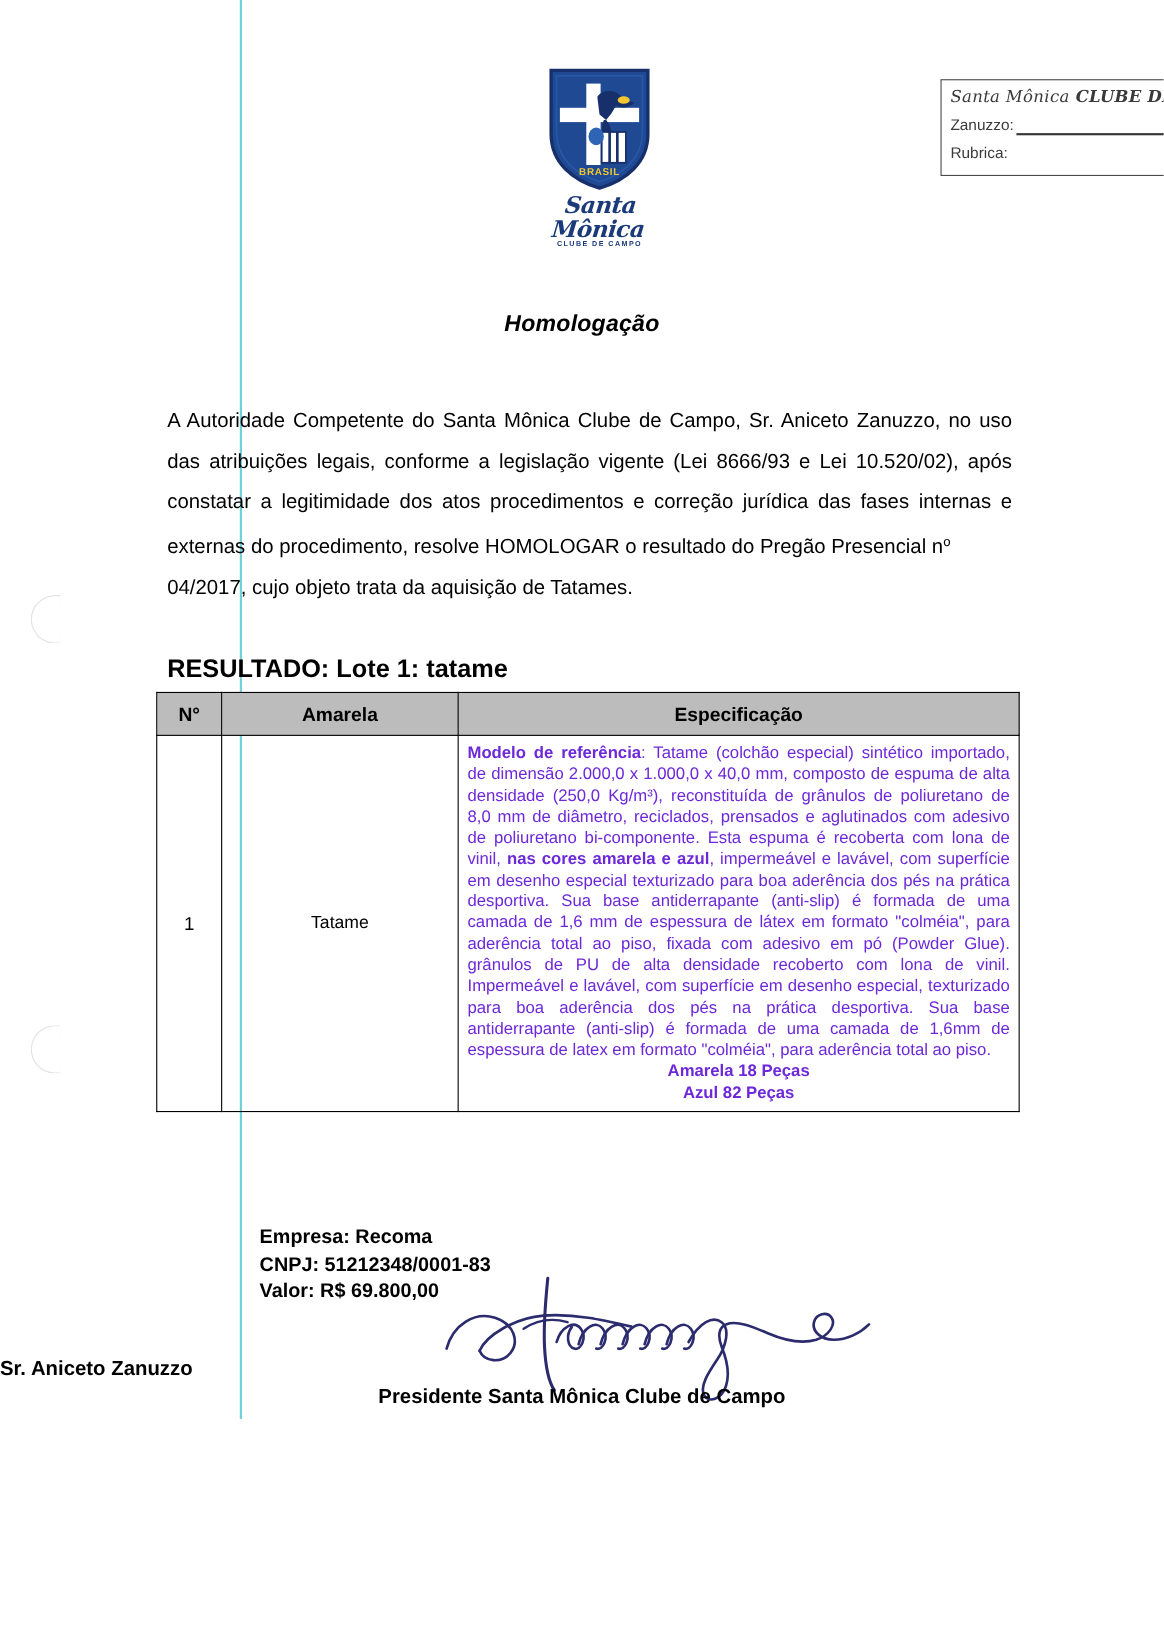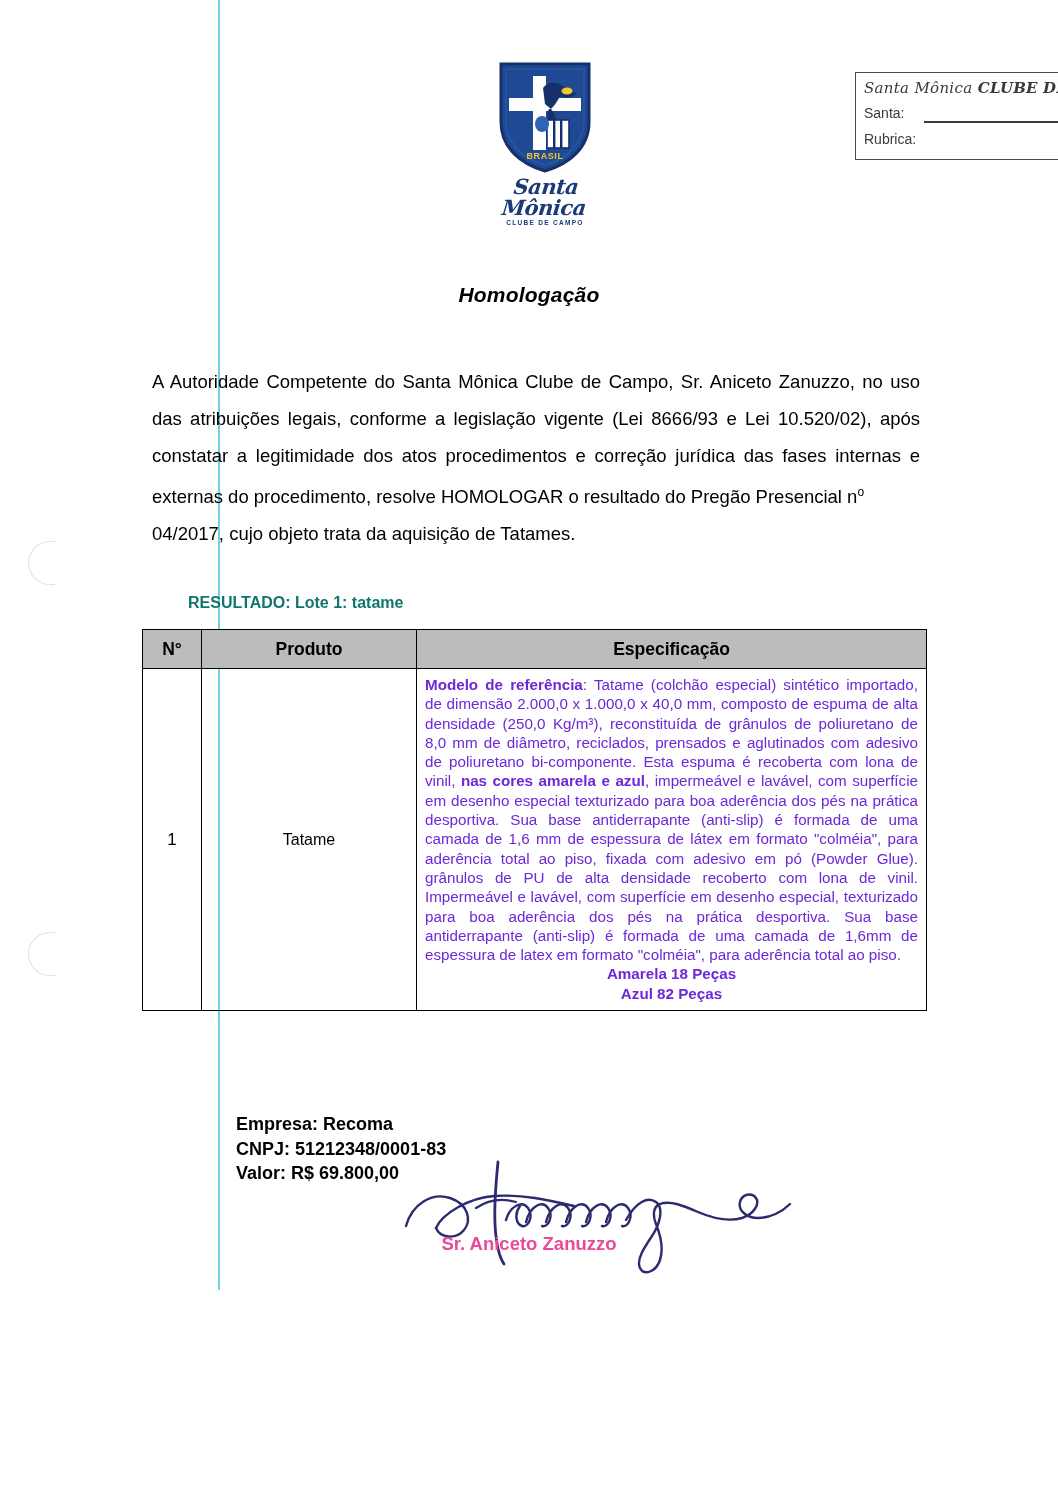--- a/index.html
+++ b/index.html
@@ -153,24 +153,23 @@
     color: #000;
   }
   .body-text .sup { font-size: 12px; vertical-align: super; }
   .body-text .lastline { text-align: left; }
 
   
   .resultado {
     position: absolute;
     left: 152px;
     top: 594px;
-    font-size: 16px;
-    font-weight: bold;
-    color: #0f766e;
-    margin-left: 36px;
+    font-size: 23px;
+    font-weight: bold;
+    color: #000000;
   }
 
   
   .spec-table {
     position: absolute;
     left: 142px;
     top: 629px;
     width: 775px;
     border-collapse: collapse;
     table-layout: fixed;
@@ -223,24 +222,23 @@
     line-height: 24.5px;
     color: #000;
     white-space: pre-line;
     margin-left: 18px;
   }
   .sign-name {
     position: absolute;
     left: 0;
     top: 1233px;
     width: 1058px;
-    text-align: center;
     font-size: 18.5px;
     font-weight: bold;
-    color: #ec4899;
+    color: #000000;
   }
   .sign-role {
     position: absolute;
     left: 0;
     top: 1258px;
     width: 1058px;
     text-align: center;
     font-size: 18.5px;
     font-weight: bold;
     color: #000;
@@ -281,39 +279,39 @@
         <ellipse cx="45" cy="64" rx="7" ry="8" fill="#2f63b4"></ellipse>
         <text x="48" y="99" text-anchor="middle" font-family="Liberation Sans, sans-serif" font-size="9" font-weight="bold" fill="#f2c830" letter-spacing="0.6">BRASIL</text>
       </svg>
     </div>
     <div class="logo-script">Santa Mônica</div>
     <div class="logo-sub">CLUBE DE CAMPO</div>
   </div>
 
   <div class="stamp">
     <div class="stamp-title"><span class="cursive">Santa Mônica</span><span class="caps"> CLUBE DE CAM</span></div>
-    <div class="stamp-row r1">Santa:</div>
+    <div class="stamp-row r1">Zanuzzo:</div>
     <div class="stamp-rule"></div>
     <div class="stamp-row r2">Rubrica:</div>
   </div>
 
   <div class="doc-title">Homologação</div>
 
   <div class="body-text">
     <span>A Autoridade Competente do Santa Mônica Clube de Campo, Sr. Aniceto Zanuzzo, no uso das atribuições legais, conforme a legislação vigente (Lei 8666/93 e Lei 10.520/02), após constatar a legitimidade dos atos procedimentos e correção jurídica das fases internas e externas do procedimento, resolve HOMOLOGAR o resultado do Pregão Presencial n</span><span class="sup">o</span>
     <div class="lastline">04/2017, cujo objeto trata da aquisição de Tatames.</div>
   </div>
 
   <div class="resultado">RESULTADO: Lote 1: tatame</div>
 
   <table class="spec-table">
     <thead>
       <tr>
         <th class="col-n">N°</th>
-        <th class="col-prod">Produto</th>
+        <th class="col-prod">Amarela</th>
         <th class="col-spec">Especificação</th>
       </tr>
     </thead>
     <tbody>
       <tr>
         <td class="cell-n">1</td>
         <td class="cell-prod">Tatame</td>
         <td class="cell-spec">
           <p><b>Modelo de referência</b><span>: Tatame (colchão especial) sintético importado, de dimensão 2.000,0 x 1.000,0 x 40,0 mm, composto de espuma de alta densidade (250,0 Kg/m³), reconstituída de grânulos de poliuretano de 8,0 mm de diâmetro, reciclados, prensados e aglutinados com adesivo de poliuretano bi-componente. Esta espuma é recoberta com lona de vinil, </span><b>nas cores amarela e azul</b><span>, impermeável e lavável, com superfície em desenho especial texturizado para boa aderência dos pés na prática desportiva. Sua base antiderrapante (anti-slip) é formada de uma camada de 1,6 mm de espessura de látex em formato "colméia", para aderência total ao piso, fixada com adesivo em pó (Powder Glue).  grânulos de PU de alta densidade recoberto com lona de vinil. Impermeável e lavável, com superfície em desenho especial, texturizado para boa aderência dos pés na prática desportiva. Sua base antiderrapante (anti-slip) é formada de uma camada de 1,6mm de espessura de latex em formato "colméia", para aderência total ao piso.</span></p>
           <p class="flat"><b>Amarela 18 Peças</b></p>
@@ -337,14 +335,15 @@
       <path d="M128 74 C132 58 144 52 150 60 C156 68 150 80 144 78"></path>
       <path d="M148 74 C152 58 164 52 170 60 C176 68 170 80 164 78"></path>
       <path d="M168 74 C172 58 184 52 190 60 C196 68 190 80 184 78"></path>
       <path d="M188 74 C192 58 204 52 210 60 C216 68 210 80 204 78"></path>
       <path d="M208 74 C212 58 224 52 230 60 C236 68 230 80 224 78"></path>
       <path d="M228 72 C238 54 250 48 258 54 C266 60 262 76 254 88 C246 100 238 112 242 120 C246 128 258 124 262 112 C266 100 262 86 258 76 C254 66 256 58 262 56 C272 52 286 58 300 64 C314 70 330 74 344 70 C356 66 362 56 358 50 C354 44 344 46 342 54 C340 62 348 70 360 70 C372 70 384 64 392 56"></path>
     </g>
   </svg>
 
   <div class="sign-name">Sr. Aniceto Zanuzzo</div>
+  <div class="sign-role">Presidente Santa Mônica Clube de Campo</div>
 
 </div>
 
 </body></html>

